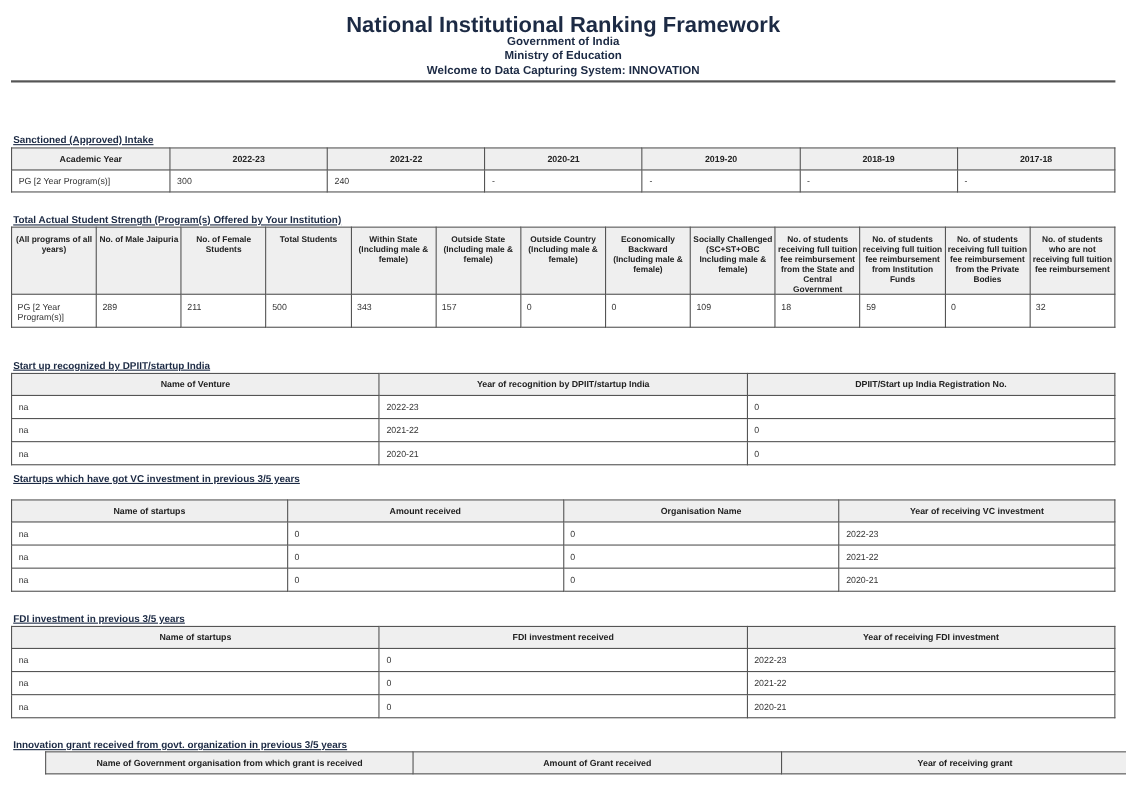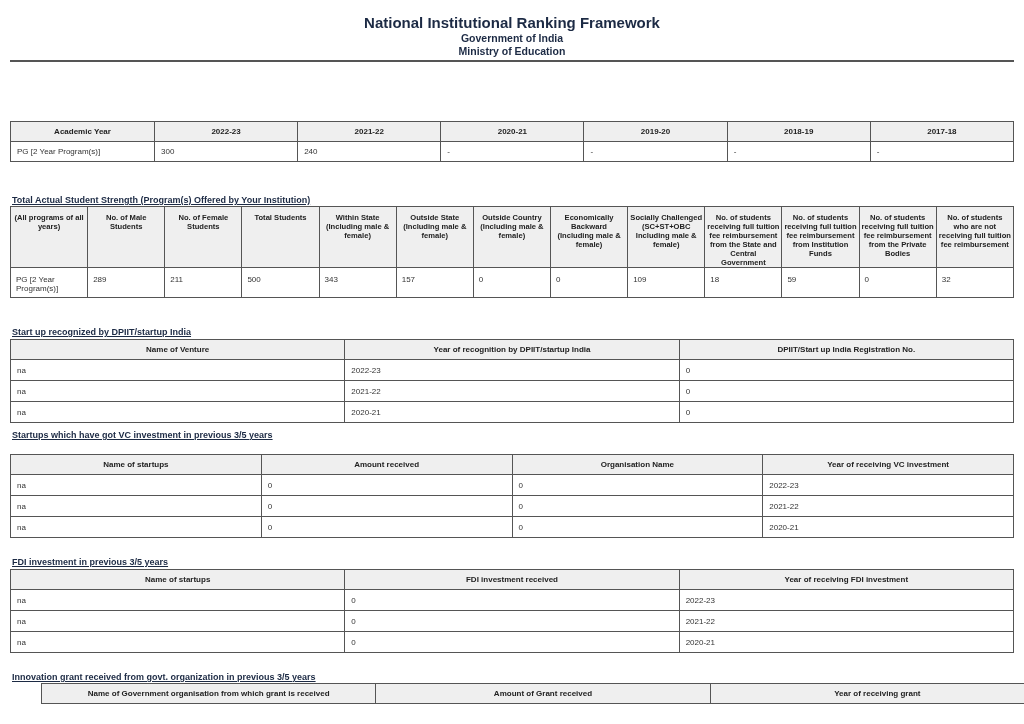--- a/index.html
+++ b/index.html
@@ -1,20 +1,20 @@
 <!DOCTYPE html>
 <html><head>
 <meta charset="utf-8">
 <style>
   * { box-sizing: border-box; margin: 0; padding: 0; }
   html, body { width: 1024px; height: 724px; overflow: hidden; background: #ffffff; }
   body { font-family: "Liberation Sans", sans-serif; color: #222; position: relative; }
 
   .header { text-align: center; padding-top: 14px; }
-  .header .title { font-size: 15px; font-weight: bold; color: #1c2a44; line-height: 18px; }
+  .header .title { font-size: 20px; font-weight: bold; color: #1c2a44; line-height: 18px; }
   .header .sub { font-size: 10.5px; font-weight: bold; color: #1c2a44; line-height: 13px; }
 
   .inst { padding: 0 12px; margin-top: 2px; }
   .inst .submitted { font-size: 10.5px; font-weight: bold; color: #1c2a44; line-height: 13px; }
   .inst .name { font-size: 10.5px; color: #333; line-height: 14px; }
   .rule { margin: 2px 10px 0 10px; height: 2px; background: #555; }
 
   .section-title { font-size: 9px; font-weight: bold; color: #1c2a44; padding-left: 12px; line-height: 12px; position: absolute; text-decoration: underline; }
 
   table { border-collapse: collapse; position: absolute; left: 10px; width: 1004px; table-layout: fixed; font-size: 8px; }
@@ -29,28 +29,29 @@
   .std th { height: 20px; }
   .std td { height: 21px; }
 </style>
 </head>
 <body>
 
 <div class="header">
   <div class="title">National Institutional Ranking Framework</div>
   <div class="sub">Government of India</div>
   <div class="sub">Ministry of Education</div>
+  <div class="sub">Welcome to Data Capturing System: INNOVATION</div>
 </div>
 
 <div class="inst">
 </div>
 <div class="rule"></div>
 
 <div class="section-title" style="top:121px;">Sanctioned (Approved) Intake</div>
-<table id="t-intake" style="top:121px;">
+<table id="t-intake" style="top:134px;">
   <colgroup>
       <col style="width:144px">
       <col>
       <col>
       <col>
       <col>
       <col>
       <col>
     </colgroup>
   <thead>
@@ -75,21 +76,21 @@
       <td>-</td>
     </tr>
   </tbody>
 </table>
 
 <div class="section-title" style="top:194px;">Total Actual Student Strength (Program(s) Offered by Your Institution)</div>
 <table id="t-strength" style="top:206px;">
   <thead>
     <tr>
       <th>(All programs of all years)</th>
-      <th>No. of Male Students</th>
+      <th>No. of Male Jaipuria</th>
       <th>No. of Female Students</th>
       <th>Total Students</th>
       <th>Within State (Including male &amp; female)</th>
       <th>Outside State (Including male &amp; female)</th>
       <th>Outside Country (Including male &amp; female)</th>
       <th>Economically Backward (Including male &amp; female)</th>
       <th>Socially Challenged (SC+ST+OBC Including male &amp; female)</th>
       <th>No. of students receiving full tuition fee reimbursement from the State and Central Government</th>
       <th>No. of students receiving full tuition fee reimbursement from Institution Funds</th>
       <th>No. of students receiving full tuition fee reimbursement from the Private Bodies</th>

